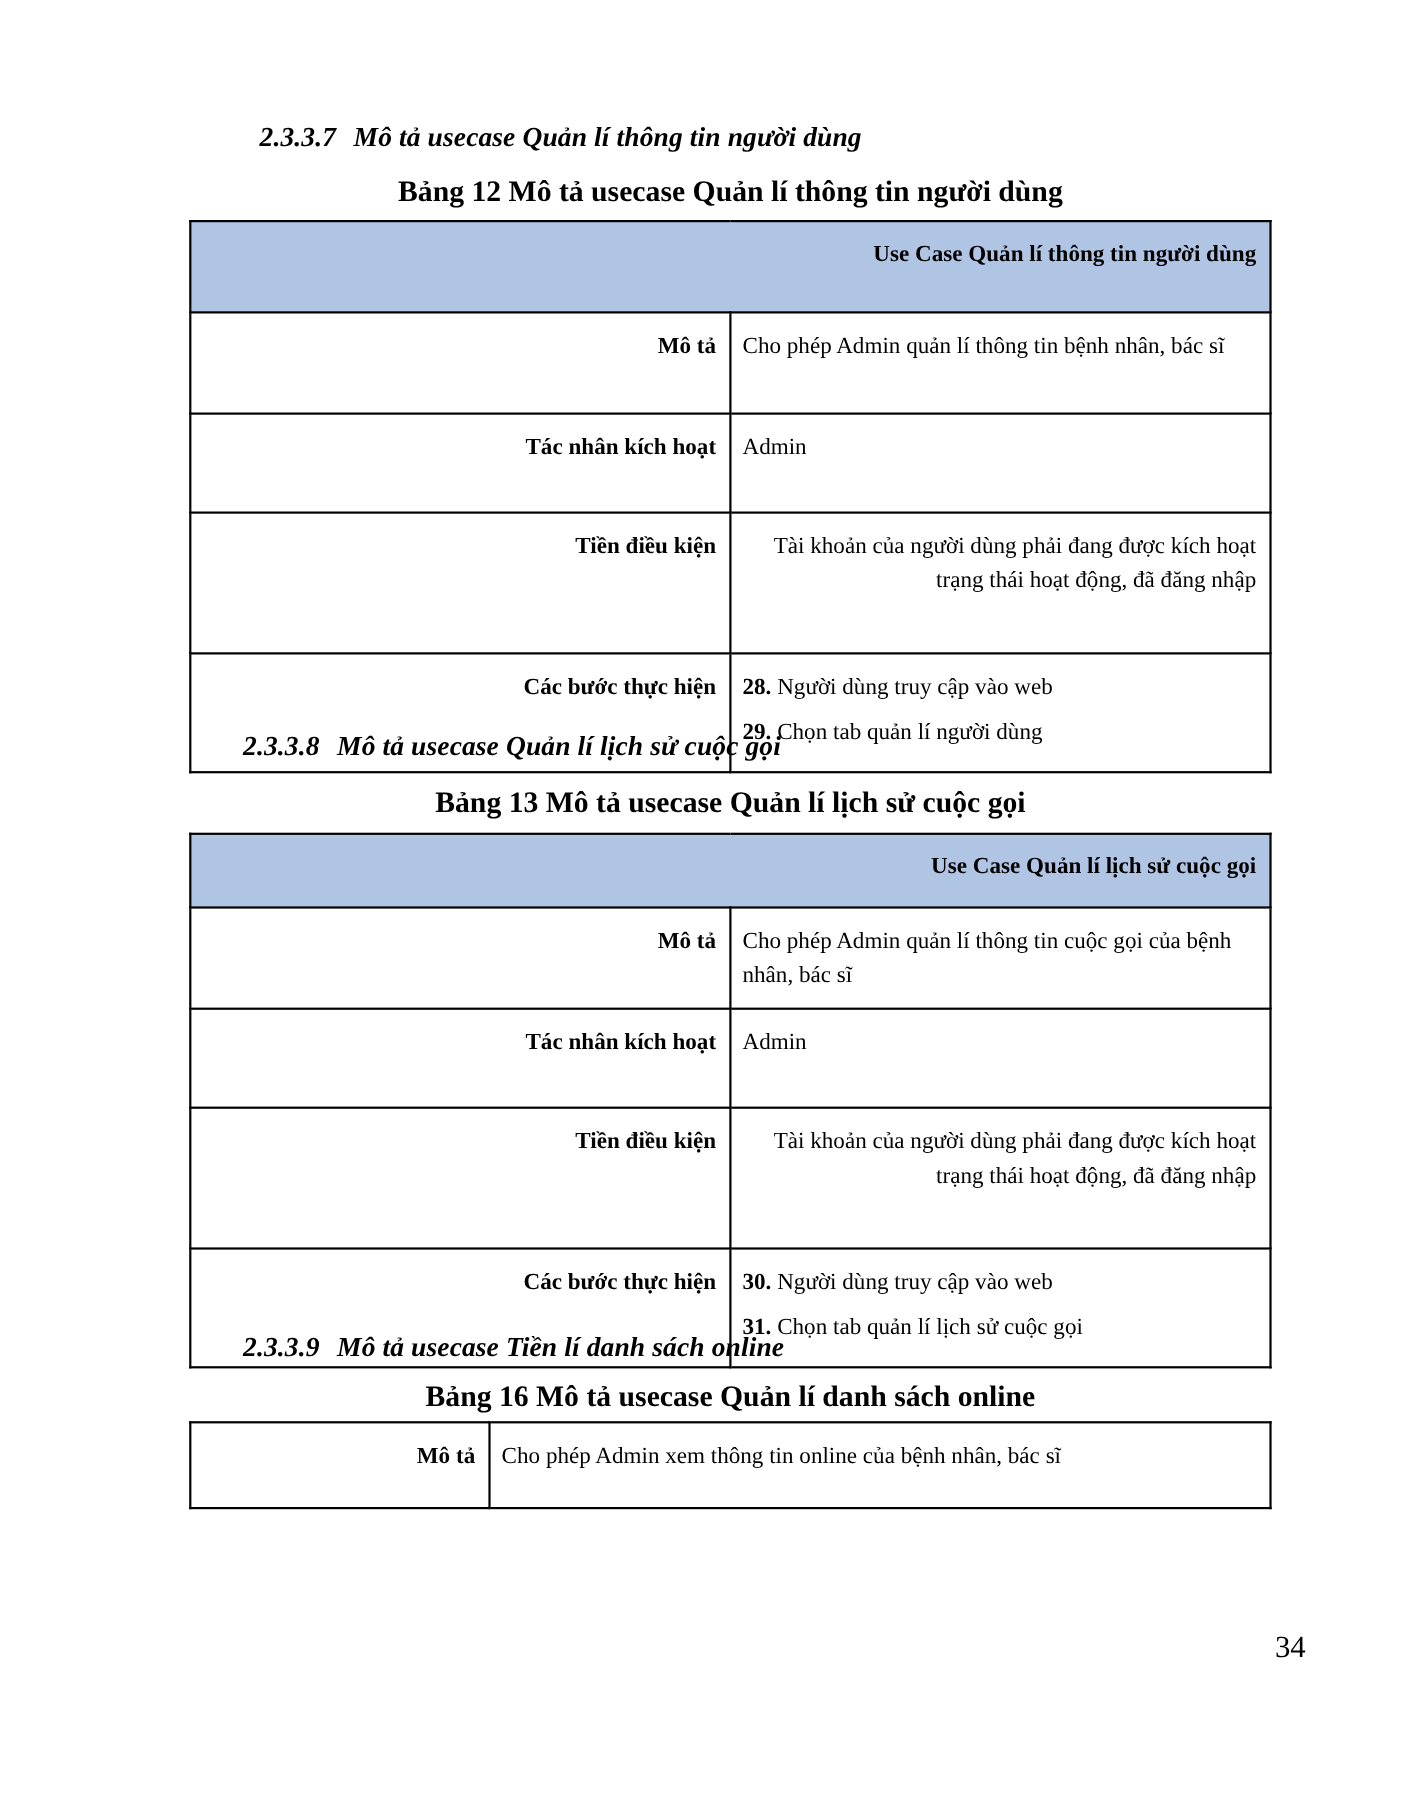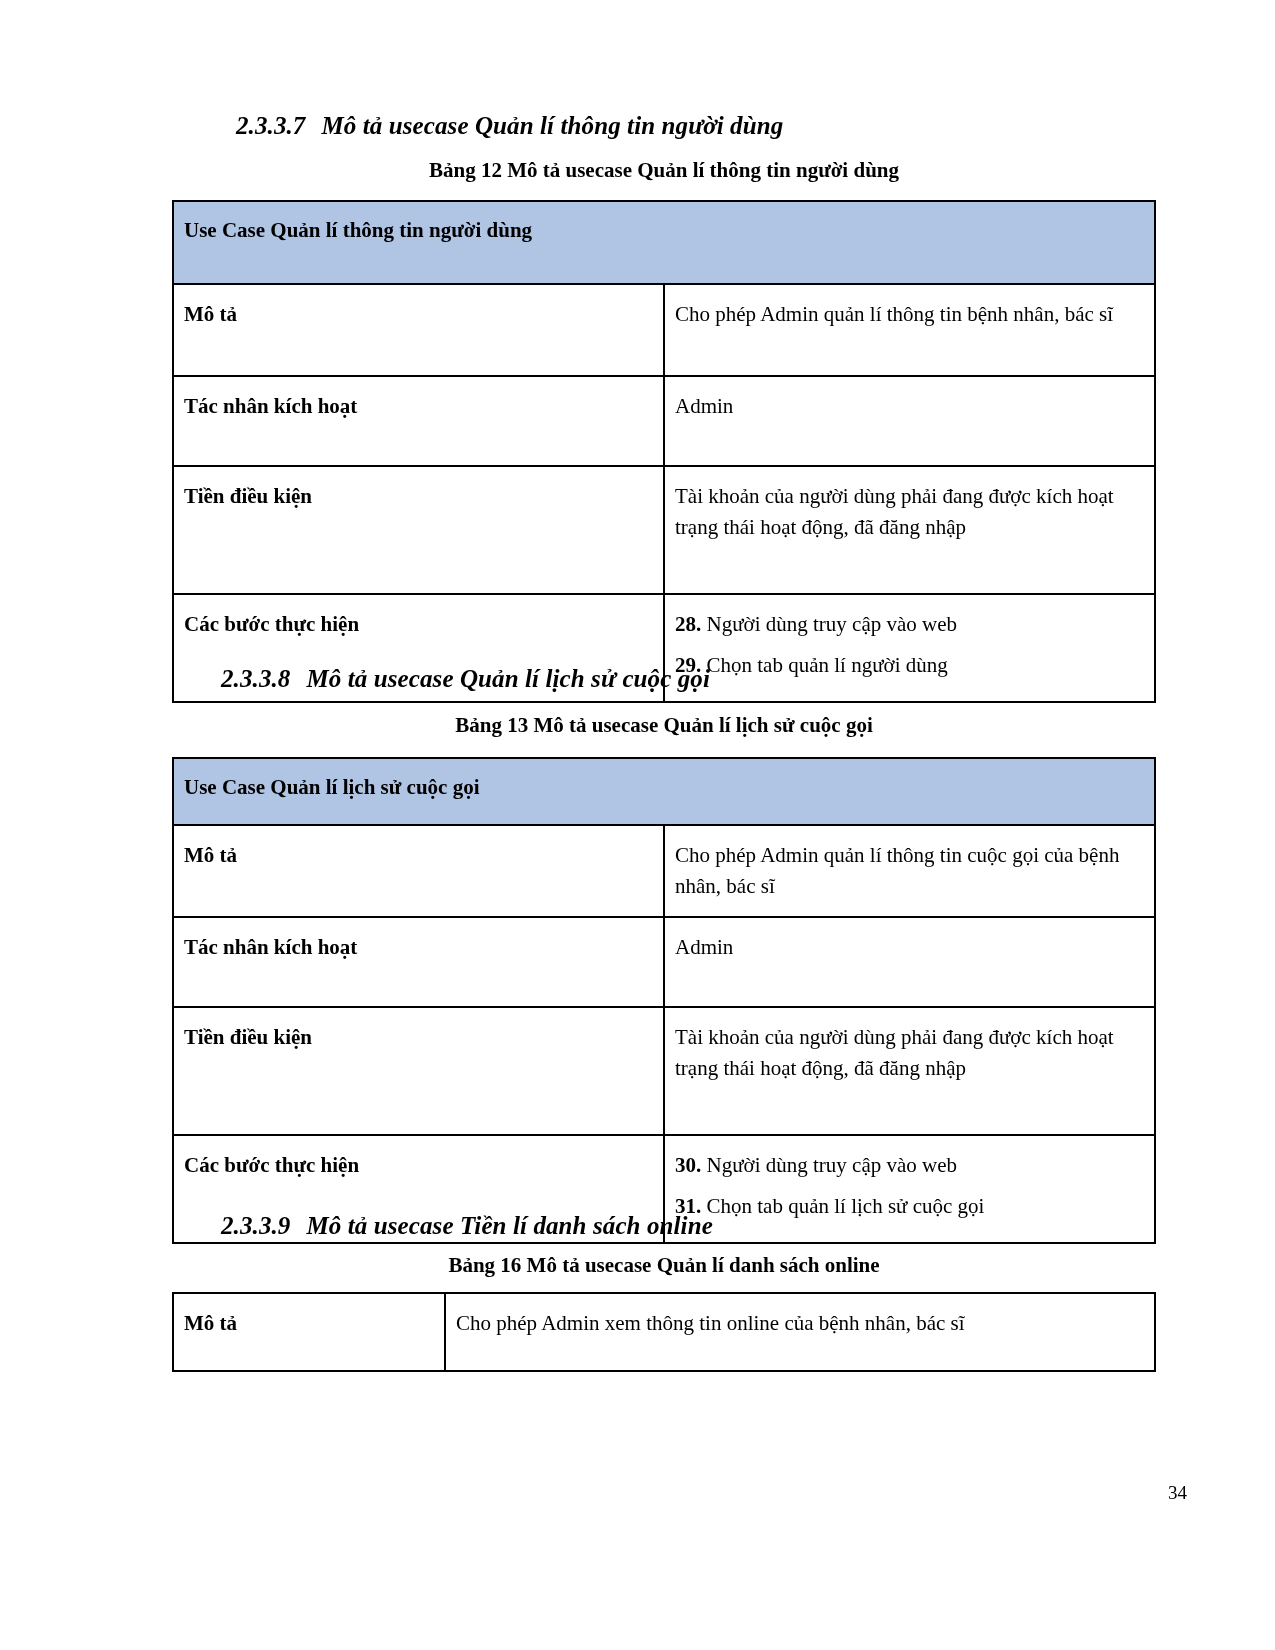--- a/index.html
+++ b/index.html
@@ -31,40 +31,40 @@
     font-size: 25px;
     line-height: 1.25;
     letter-spacing: 0.1px;
   }
   .section-heading .num {
     margin-right: 16px;
   }
 
   .table-caption {
     font-weight: bold;
-    font-size: 21px;
+    font-size: 27px;
     text-align: center;
     line-height: 1.3;
   }
 
   
   table.usecase {
     border-collapse: collapse;
     table-layout: fixed;
     width: 984px;
     margin: 0;
   }
   table.usecase td,
   table.usecase th {
     border: 2px solid #000000;
     vertical-align: top;
     padding: 14px 12px 14px 10px;
     font-size: 21px;
     line-height: 1.45;
-    text-align: left;
+    text-align: right;
   }
   table.usecase th.header-cell {
     background: #b0c4e4;
     font-weight: bold;
     font-size: 21px;
     padding-top: 13px;
     padding-bottom: 38px;
   }
   td.label-cell {
     width: 248px;
@@ -105,21 +105,21 @@
   #caption-2 { left: 172px; top: 712px; width: 984px; }
   #table-2   { left: 172px; top: 757px; }
 
   #heading-3 { left: 221px; top: 1210px; }
   #caption-3 { left: 172px; top: 1252px; width: 984px; }
   #table-3   { left: 172px; top: 1292px; }
 
   #page-number {
     right: 88px;
     top: 1482px;
-    font-size: 19px;
+    font-size: 28px;
   }
 </style>
 </head>
 <body>
 
 <div class="page">
 
   <div class="abs section-heading" id="heading-1">
     <span class="num">2.3.3.7</span><span>Mô tả usecase Quản lí thông tin người dùng</span>
   </div>

